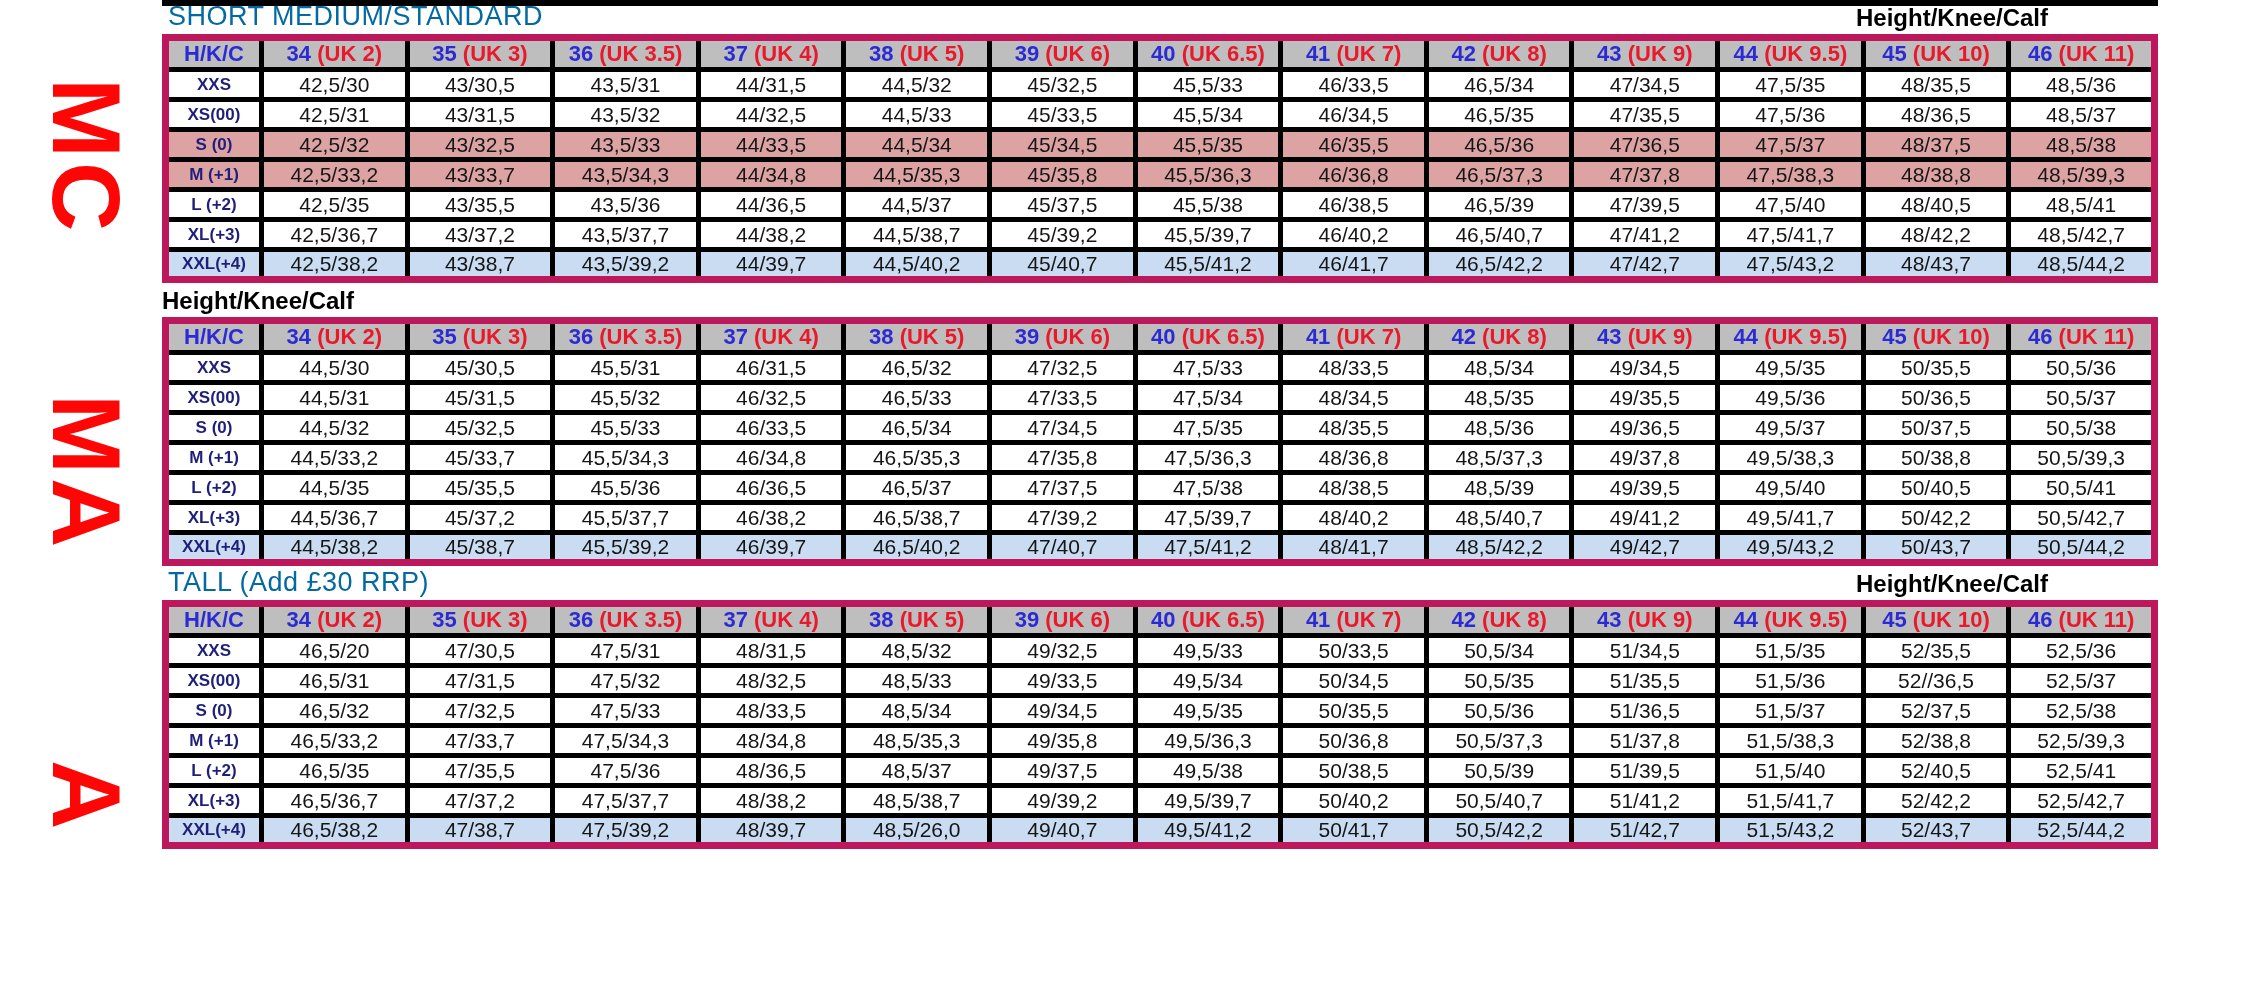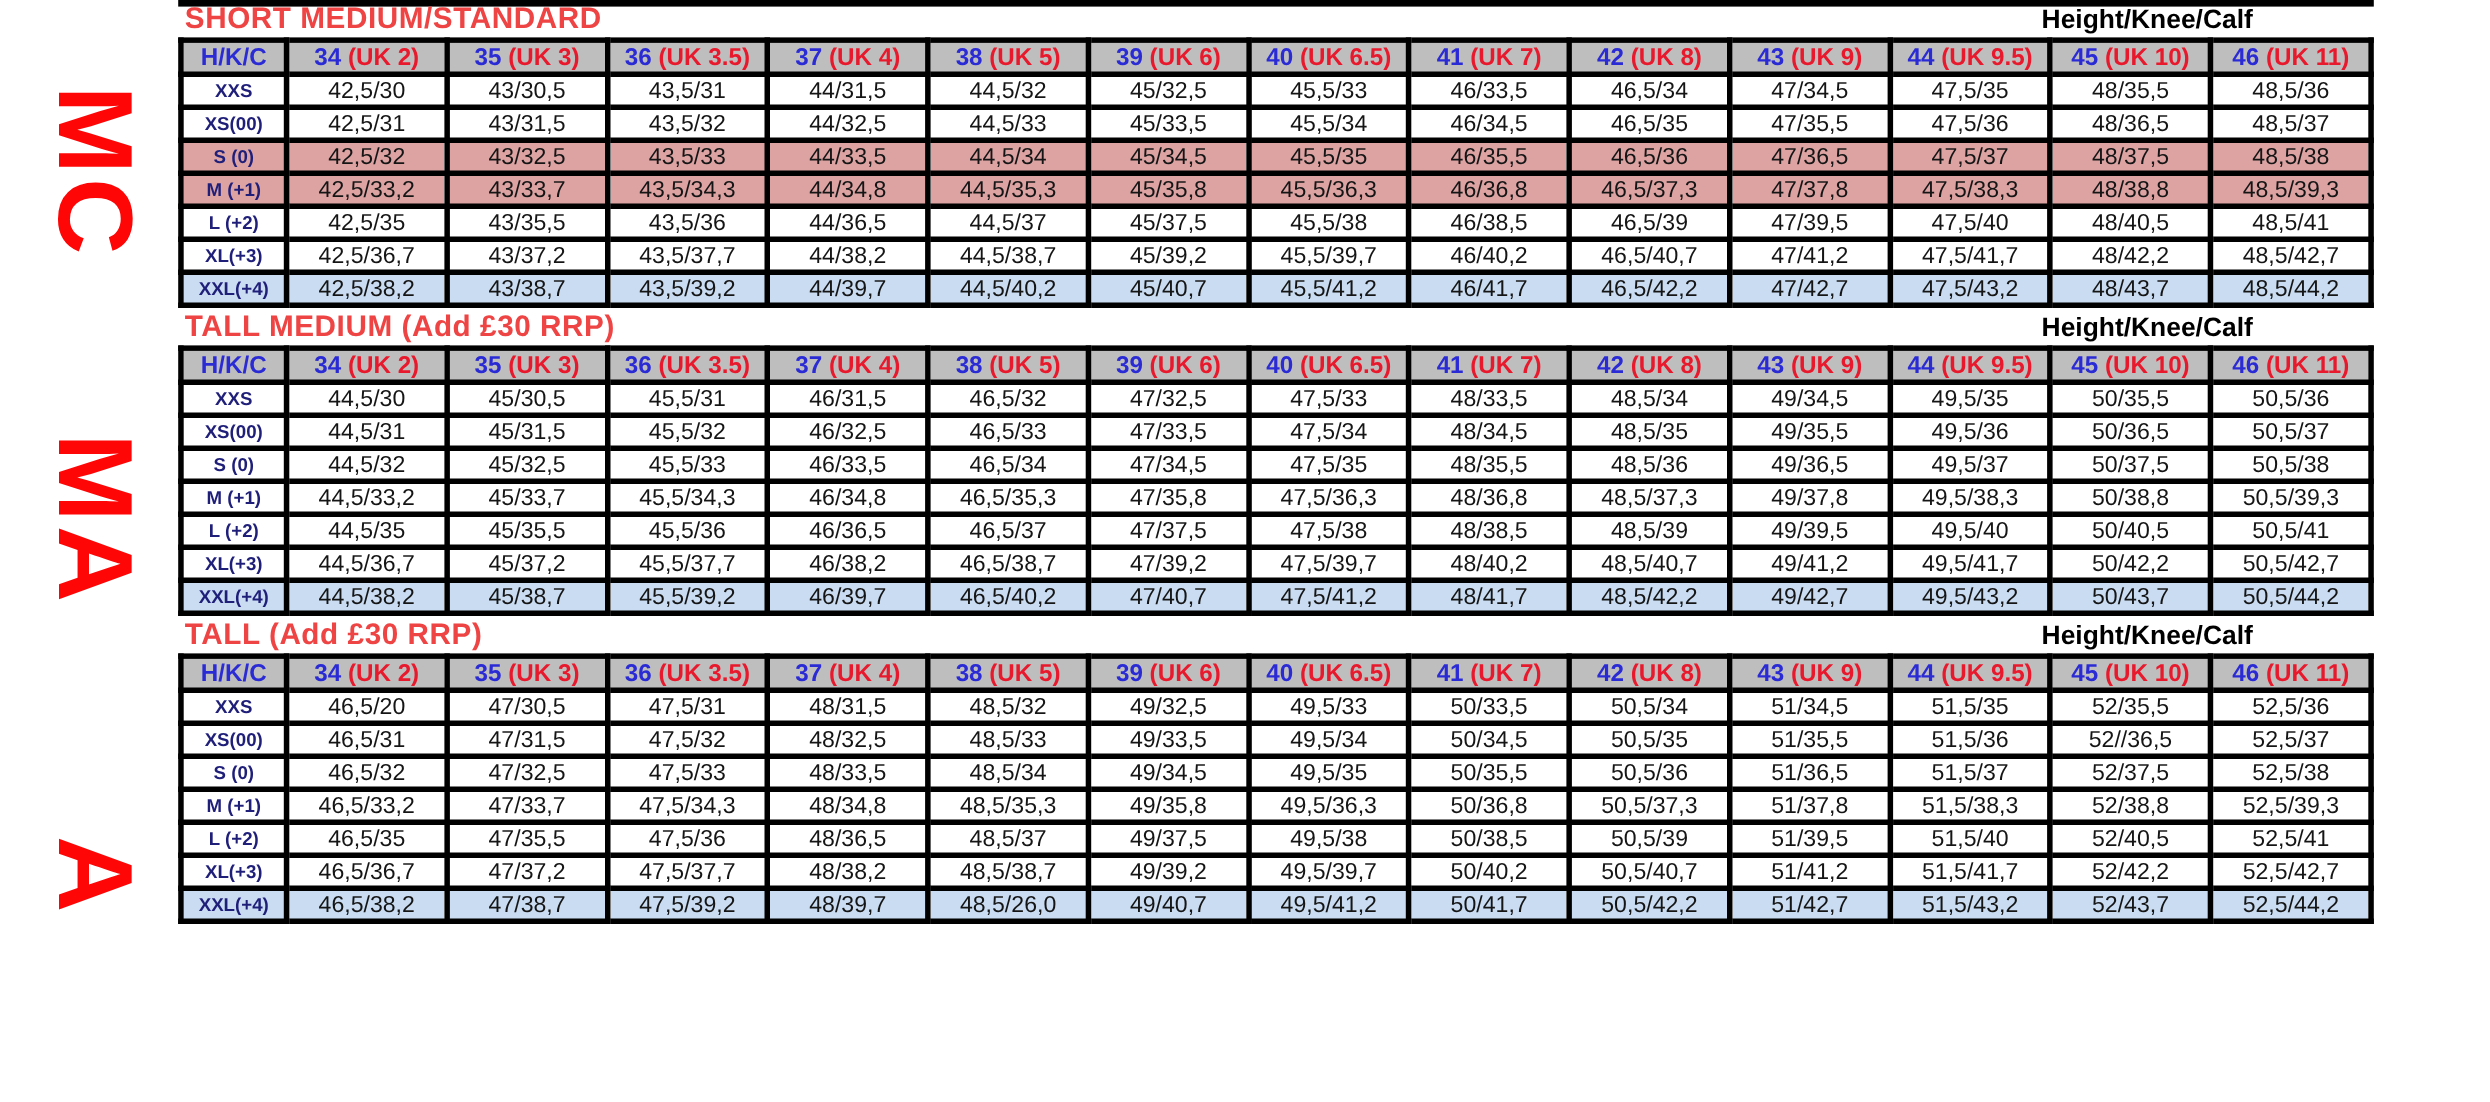--- a/index.html
+++ b/index.html
@@ -13,28 +13,28 @@
                 writing-mode:vertical-rl; text-orientation:sideways; }
   .side-mc { top:78px; }
   .side-ma { top:394px; }
   .side-a  { top:760px; }
 
   .sheet { position:absolute; left:162px; top:0; width:1996px; }
   .topbar { height:6px; background:#000; }
 
   .section-head { display:flex; justify-content:space-between; align-items:flex-end;
                   height:28px; padding-bottom:2px; }
-  .section-title { color:#ef4444; font-weight:bold; font-size:27px; letter-spacing:0.5px;
+  .section-title { color:#0369a1; font-weight:normal; font-size:27px; letter-spacing:0.5px;
                    padding-left:6px; white-space:nowrap; }
   .hkc-label { color:#000; font-weight:bold; font-size:24px; margin-right:110px;
                white-space:nowrap; }
   .gap { height:6px; }
 
   table.sizes { width:1996px; border-collapse:collapse; table-layout:fixed;
-                border:2px solid #be185d; }
+                border:7px solid #be185d; }
   table.sizes th, table.sizes td { border:5px solid #000; height:30px;
                 text-align:center; vertical-align:middle; white-space:nowrap;
                 overflow:hidden; }
   table.sizes thead th { background:#bebebe; font-size:22px; font-weight:bold; }
   th.corner { color:#2b2bd5; font-size:20px; }
   thead .eu { color:#2b2bd5; }
   thead .uk { color:#e8192c; }
   th.rowlabel { color:#1f1f7a; font-size:17px; font-weight:bold; background:#fff; }
   table.sizes td { color:#151515; font-size:21px; font-weight:normal; background:#fff; }
   tr.bg-pink td, tr.bg-pink th.rowlabel { background:#dda3a3; }
@@ -205,21 +205,20 @@
             <td>47,5/43,2</td>
             <td>48/43,7</td>
             <td>48,5/44,2</td>
           </tr>
         </tbody>
       </table>
 
     <div class="gap"></div>
 
     <div class="section-head">
-      <span class="section-title">TALL MEDIUM (Add £30 RRP)</span>
       <span class="hkc-label">Height/Knee/Calf</span>
     </div>
     <table class="sizes">
       <colgroup>
           <col style="width:96px">
       <col>
           <col>
           <col>
           <col>
           <col>

